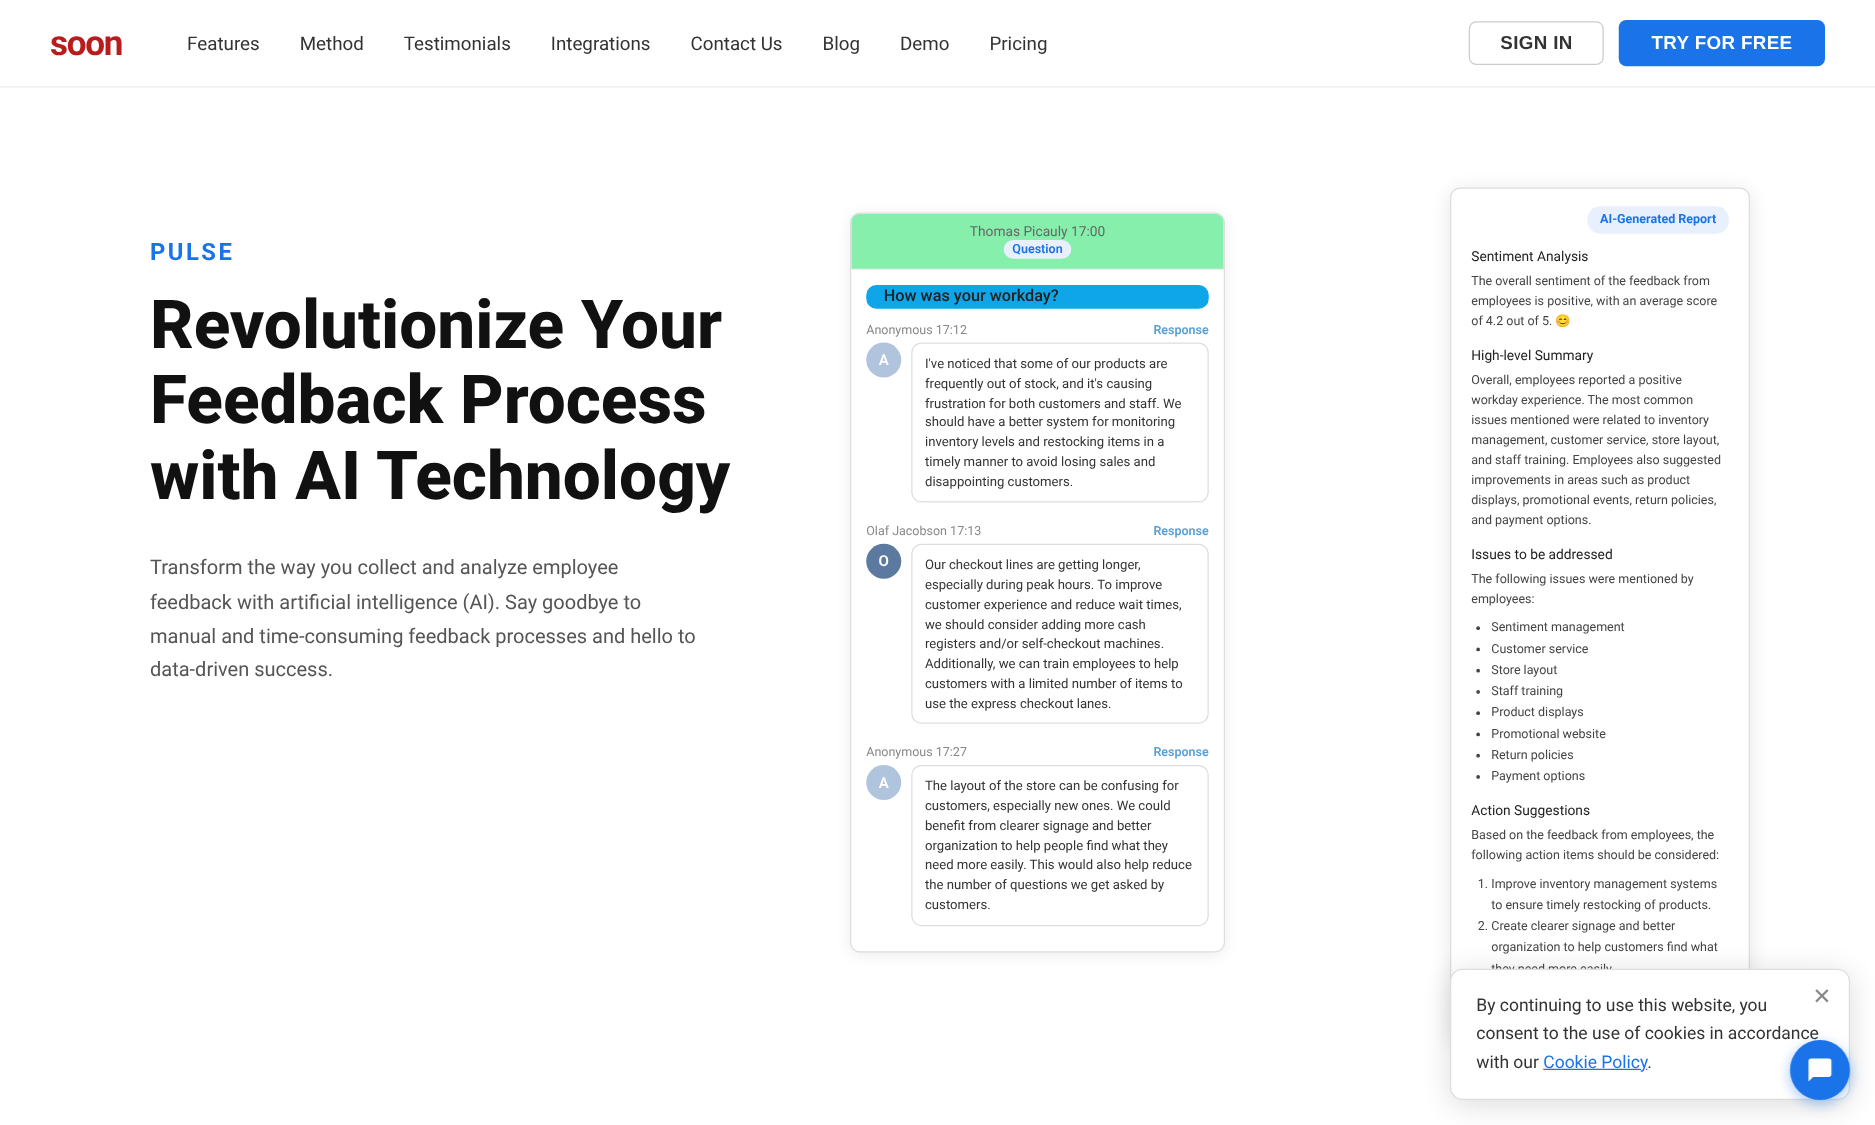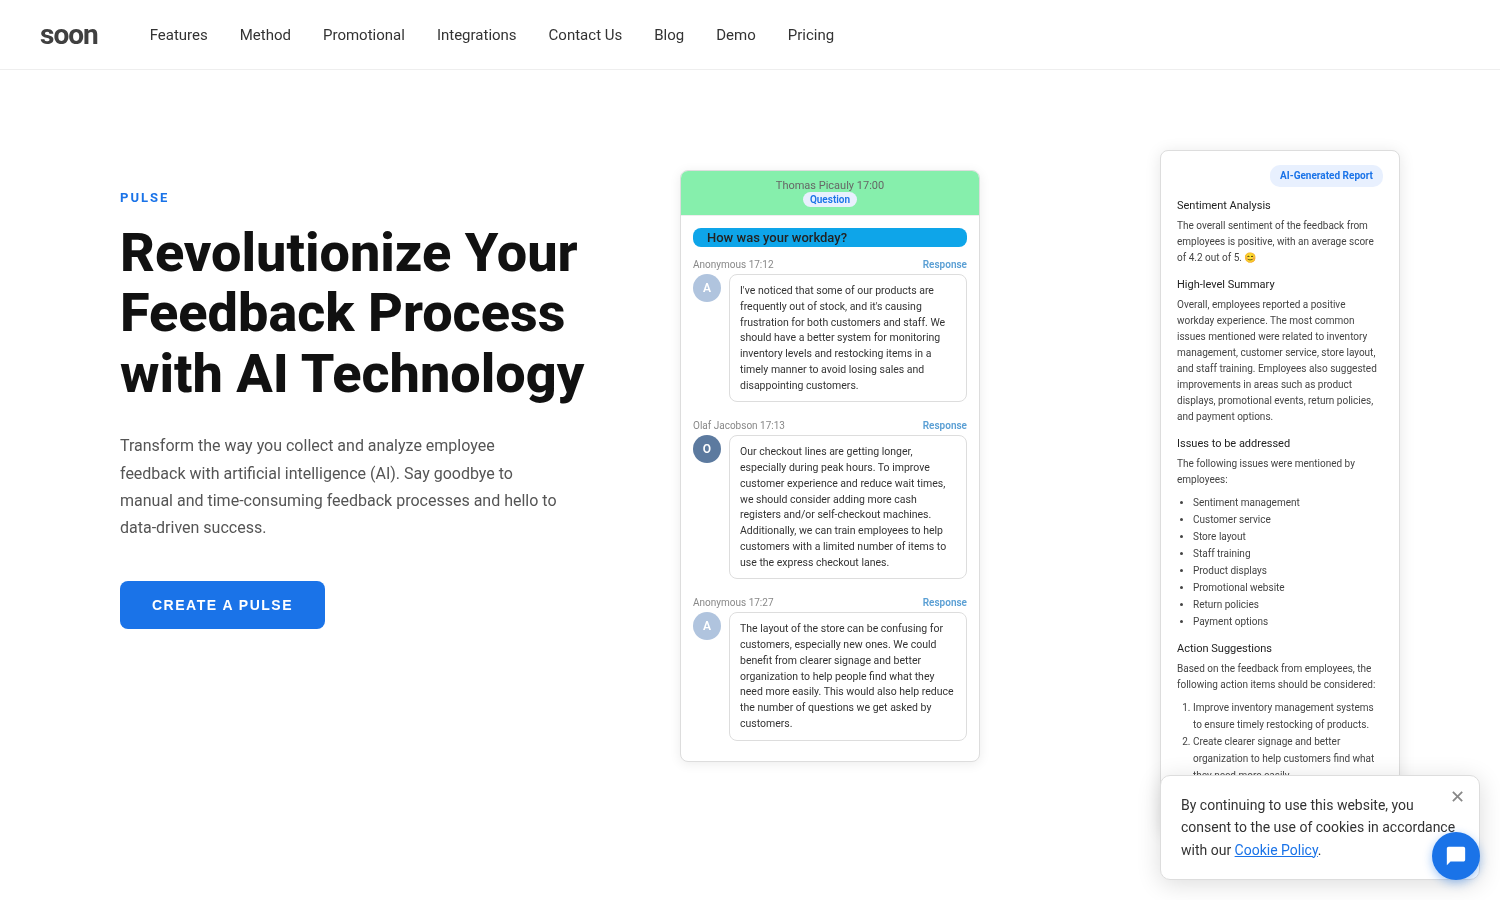--- a/index.html
+++ b/index.html
@@ -18,21 +18,21 @@
       height: 70px;
       border-bottom: 1px solid #eee;
       position: sticky;
       top: 0;
       background: #fff;
       z-index: 100;
     }
     .logo {
       font-size: 28px;
       font-weight: 700;
-      color: #404040;
+      color: #b91c1c;
       letter-spacing: -1px;
       margin-right: 40px;
       text-decoration: none;
     }
     .nav-links {
       display: flex;
       align-items: center;
       gap: 8px;
       flex: 1;
     }
@@ -81,21 +81,21 @@
       position: relative;
       overflow: hidden;
     }
     .hero-left {
       flex: 0 0 520px;
       padding-top: 40px;
       z-index: 2;
     }
     .hero-badge {
       color: #1a73e8;
-      font-size: 13px;
+      font-size: 19px;
       font-weight: 700;
       letter-spacing: 2px;
       text-transform: uppercase;
       margin-bottom: 18px;
     }
     .hero-title {
       font-size: 54px;
       font-weight: 800;
       line-height: 1.12;
       color: #111;
@@ -337,35 +337,38 @@
     .chat-fab svg { width: 22px; height: 22px; fill: #fff; }
   </style>
 </head>
 <body>
 
 <nav>
   <a class="logo" href="#">soon</a>
   <div class="nav-links">
     <a href="#">Features</a>
     <a href="#">Method</a>
-    <a href="#">Promotional</a>
+    <a href="#">Testimonials</a>
     <a href="#">Integrations</a>
     <a href="#">Contact Us</a>
     <a href="#">Blog</a>
     <a href="#">Demo</a>
     <a href="#">Pricing</a>
   </div>
+  <div class="nav-buttons">
+    <button class="btn-signin">SIGN IN</button>
+    <button class="btn-try">TRY FOR FREE</button>
+  </div>
 </nav>
 
 <section class="hero">
   <div class="hero-left">
     <div class="hero-badge">PULSE</div>
     <h1 class="hero-title">Revolutionize Your Feedback Process with AI Technology</h1>
     <p class="hero-subtitle">Transform the way you collect and analyze employee feedback with artificial intelligence (AI). Say goodbye to manual and time-consuming feedback processes and hello to data-driven success.</p>
-    <button class="btn-cta">CREATE A PULSE</button>
   </div>
 
   <div class="hero-right">
     <div class="mockup-container">
 
       <div class="panel-chat">
         <div class="chat-header">
           <span>
             <span>Thomas Picauly</span>&nbsp;<span>17:00</span>
           </span>

